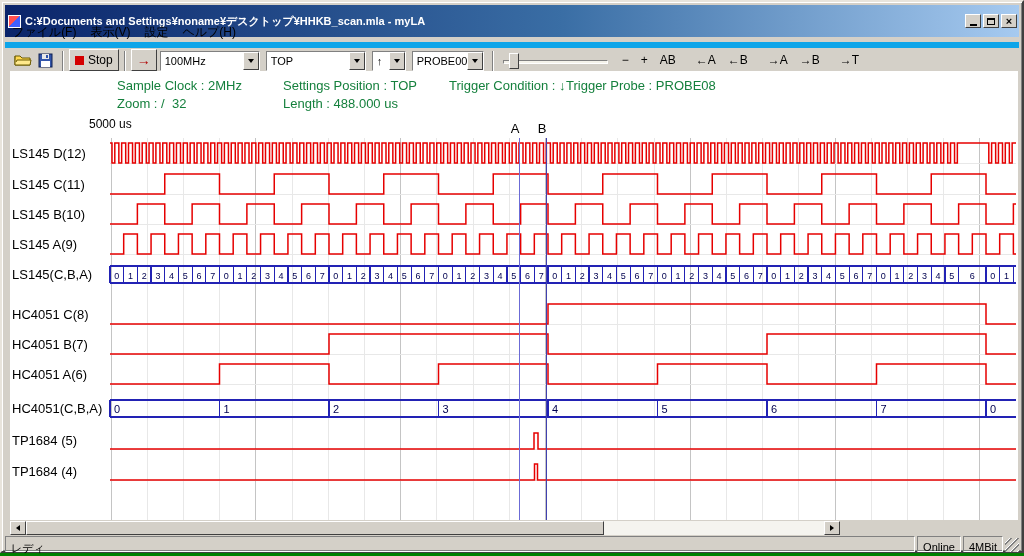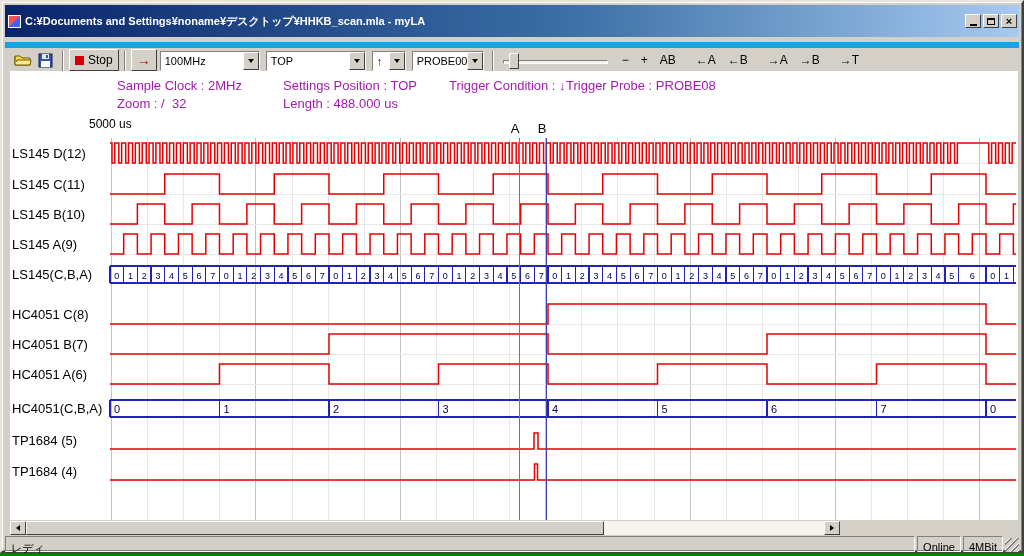--- a/index.html
+++ b/index.html
@@ -40,21 +40,21 @@
   .arrow-down{width:0;height:0;border-left:3px solid transparent;border-right:3px solid transparent;border-top:4px solid #000}
   .w84{width:100px}.w34{width:34px}.w72{width:72px}
   .slider{width:105px;height:20px;position:relative;margin:0 8px 0 4px}
   .slider-track{position:absolute;left:0;right:0;top:9px;height:4px;background:#f4f2ea;
     border:1px solid;border-color:#808080 #fff #fff #808080}
   .slider-thumb{position:absolute;left:6px;top:2px;width:10px;height:16px;background:#d4d0c8;
     border:1px solid;border-color:#fff #404040 #404040 #fff}
   .gap8{width:8px}
 
   .content{position:absolute;left:8px;top:69px;width:1008px;height:449px;background:#fff}
-  .info{position:absolute;font-size:13px;color:#a21caf;white-space:pre}
+  .info{position:absolute;font-size:13px;color:#15803d;white-space:pre}
   .i1{top:7px}.i2{top:25px}
   #plot-svg{position:absolute;left:0;top:39px;width:1008px;height:410px}
   .tl{font:12px "Liberation Sans",sans-serif;fill:#000}
   .cl{font:13px "Liberation Sans",sans-serif;fill:#000}
   .bv{font-family:"Liberation Sans",sans-serif;fill:#000050}
   .wave{fill:none;stroke-width:1.5}
   .busl{stroke-width:1.2;shape-rendering:crispEdges}
 
   .hscroll{position:absolute;left:8px;top:519px;width:830px;height:14px;background:#f5f4ef}
   .sb-btn{position:absolute;top:0;width:16px;height:14px;background:#d4d0c8;
@@ -81,20 +81,26 @@
     <div class="title-text">C:¥Documents and Settings¥noname¥デスクトップ¥HHKB_scan.mla - myLA</div>
     <div class="win-btn">
         <span class="glyph-min"></span>
       </div>
     <div class="win-btn">
         <span class="glyph-max"></span>
       </div>
     <div class="win-btn">×</div>
   </div>
 
+  <div class="menubar">
+    <div class="menu-item">ファイル(F)</div>
+    <div class="menu-item">表示(V)</div>
+    <div class="menu-item">設定</div>
+    <div class="menu-item">ヘルプ(H)</div>
+  </div>
 
   <div class="toolbar">
     <div class="tool-icon">
       <svg width="18" height="14" viewBox="0 0 18 14">
         <path d="M1 3 L6 3 L8 5 L16 5 L16 12 L1 12 Z" fill="#ffd851" stroke="#6b5a00" stroke-width="1"></path>
         <path d="M1 3 L1 12 L16 12 L17 7 L3 7 L2 9" fill="#ffe98c" stroke="#6b5a00" stroke-width="1"></path>
       </svg>
     </div>
     <div class="tool-icon">
       <svg width="15" height="15" viewBox="0 0 15 15">

